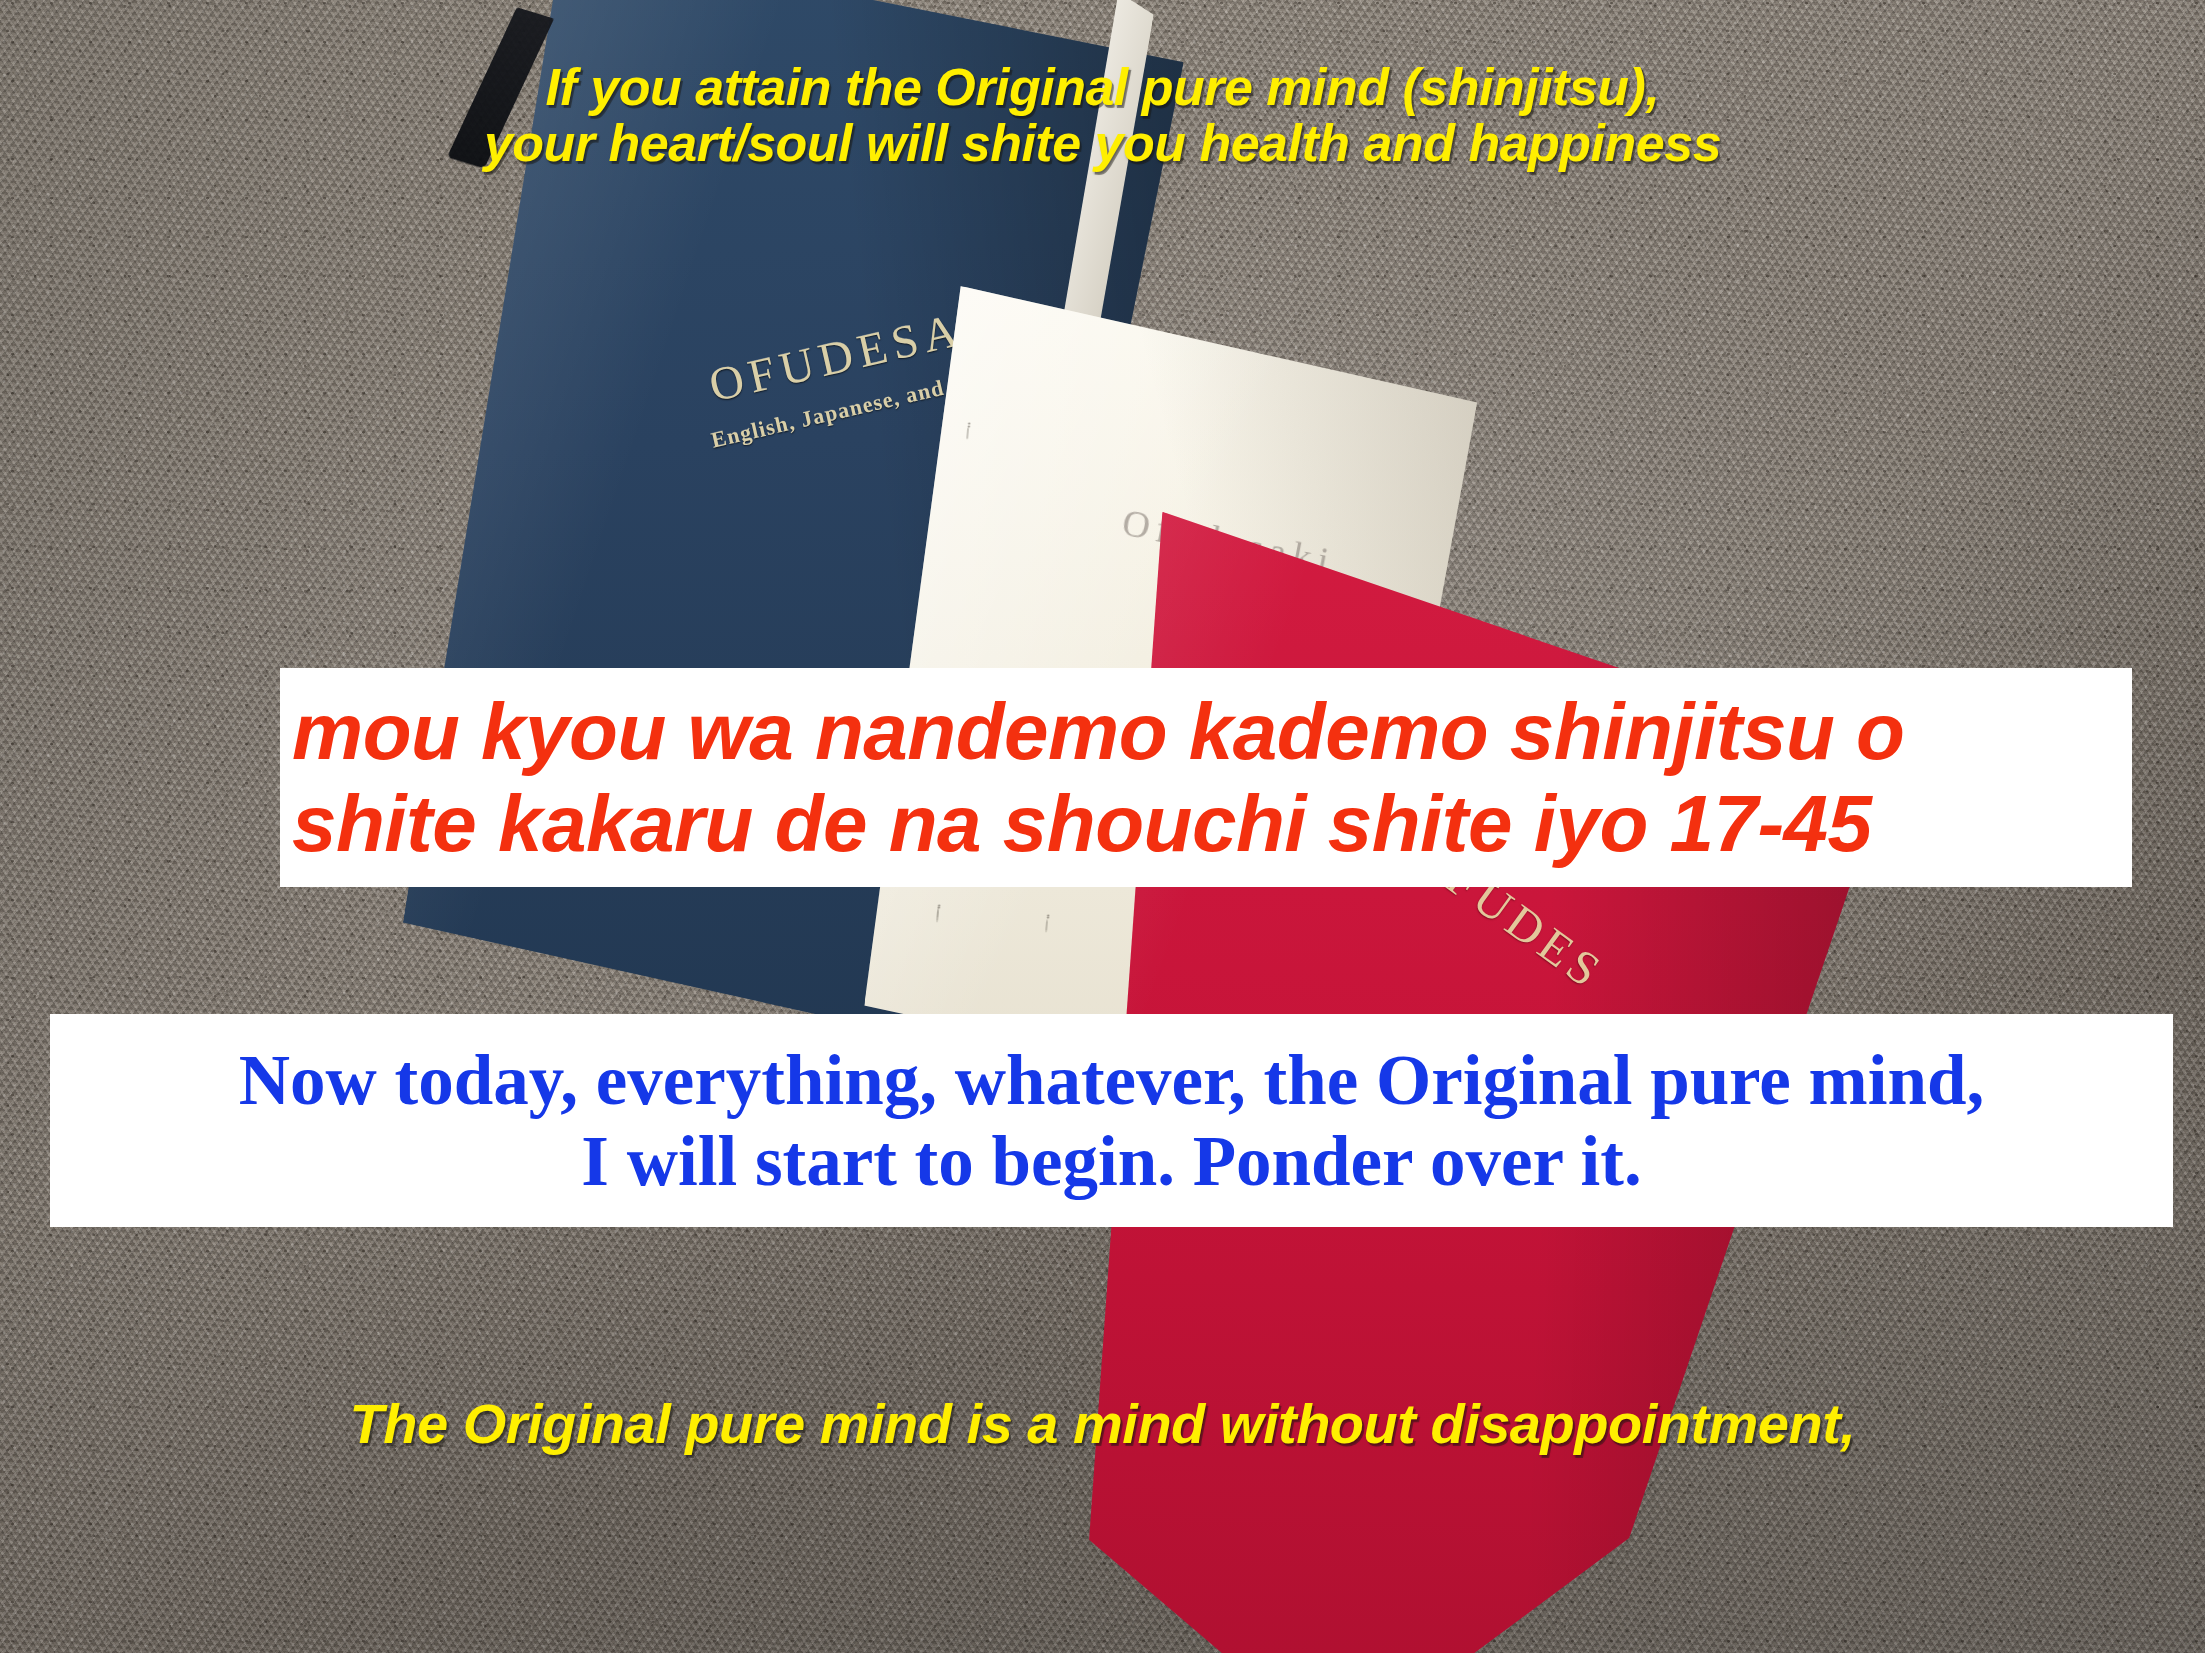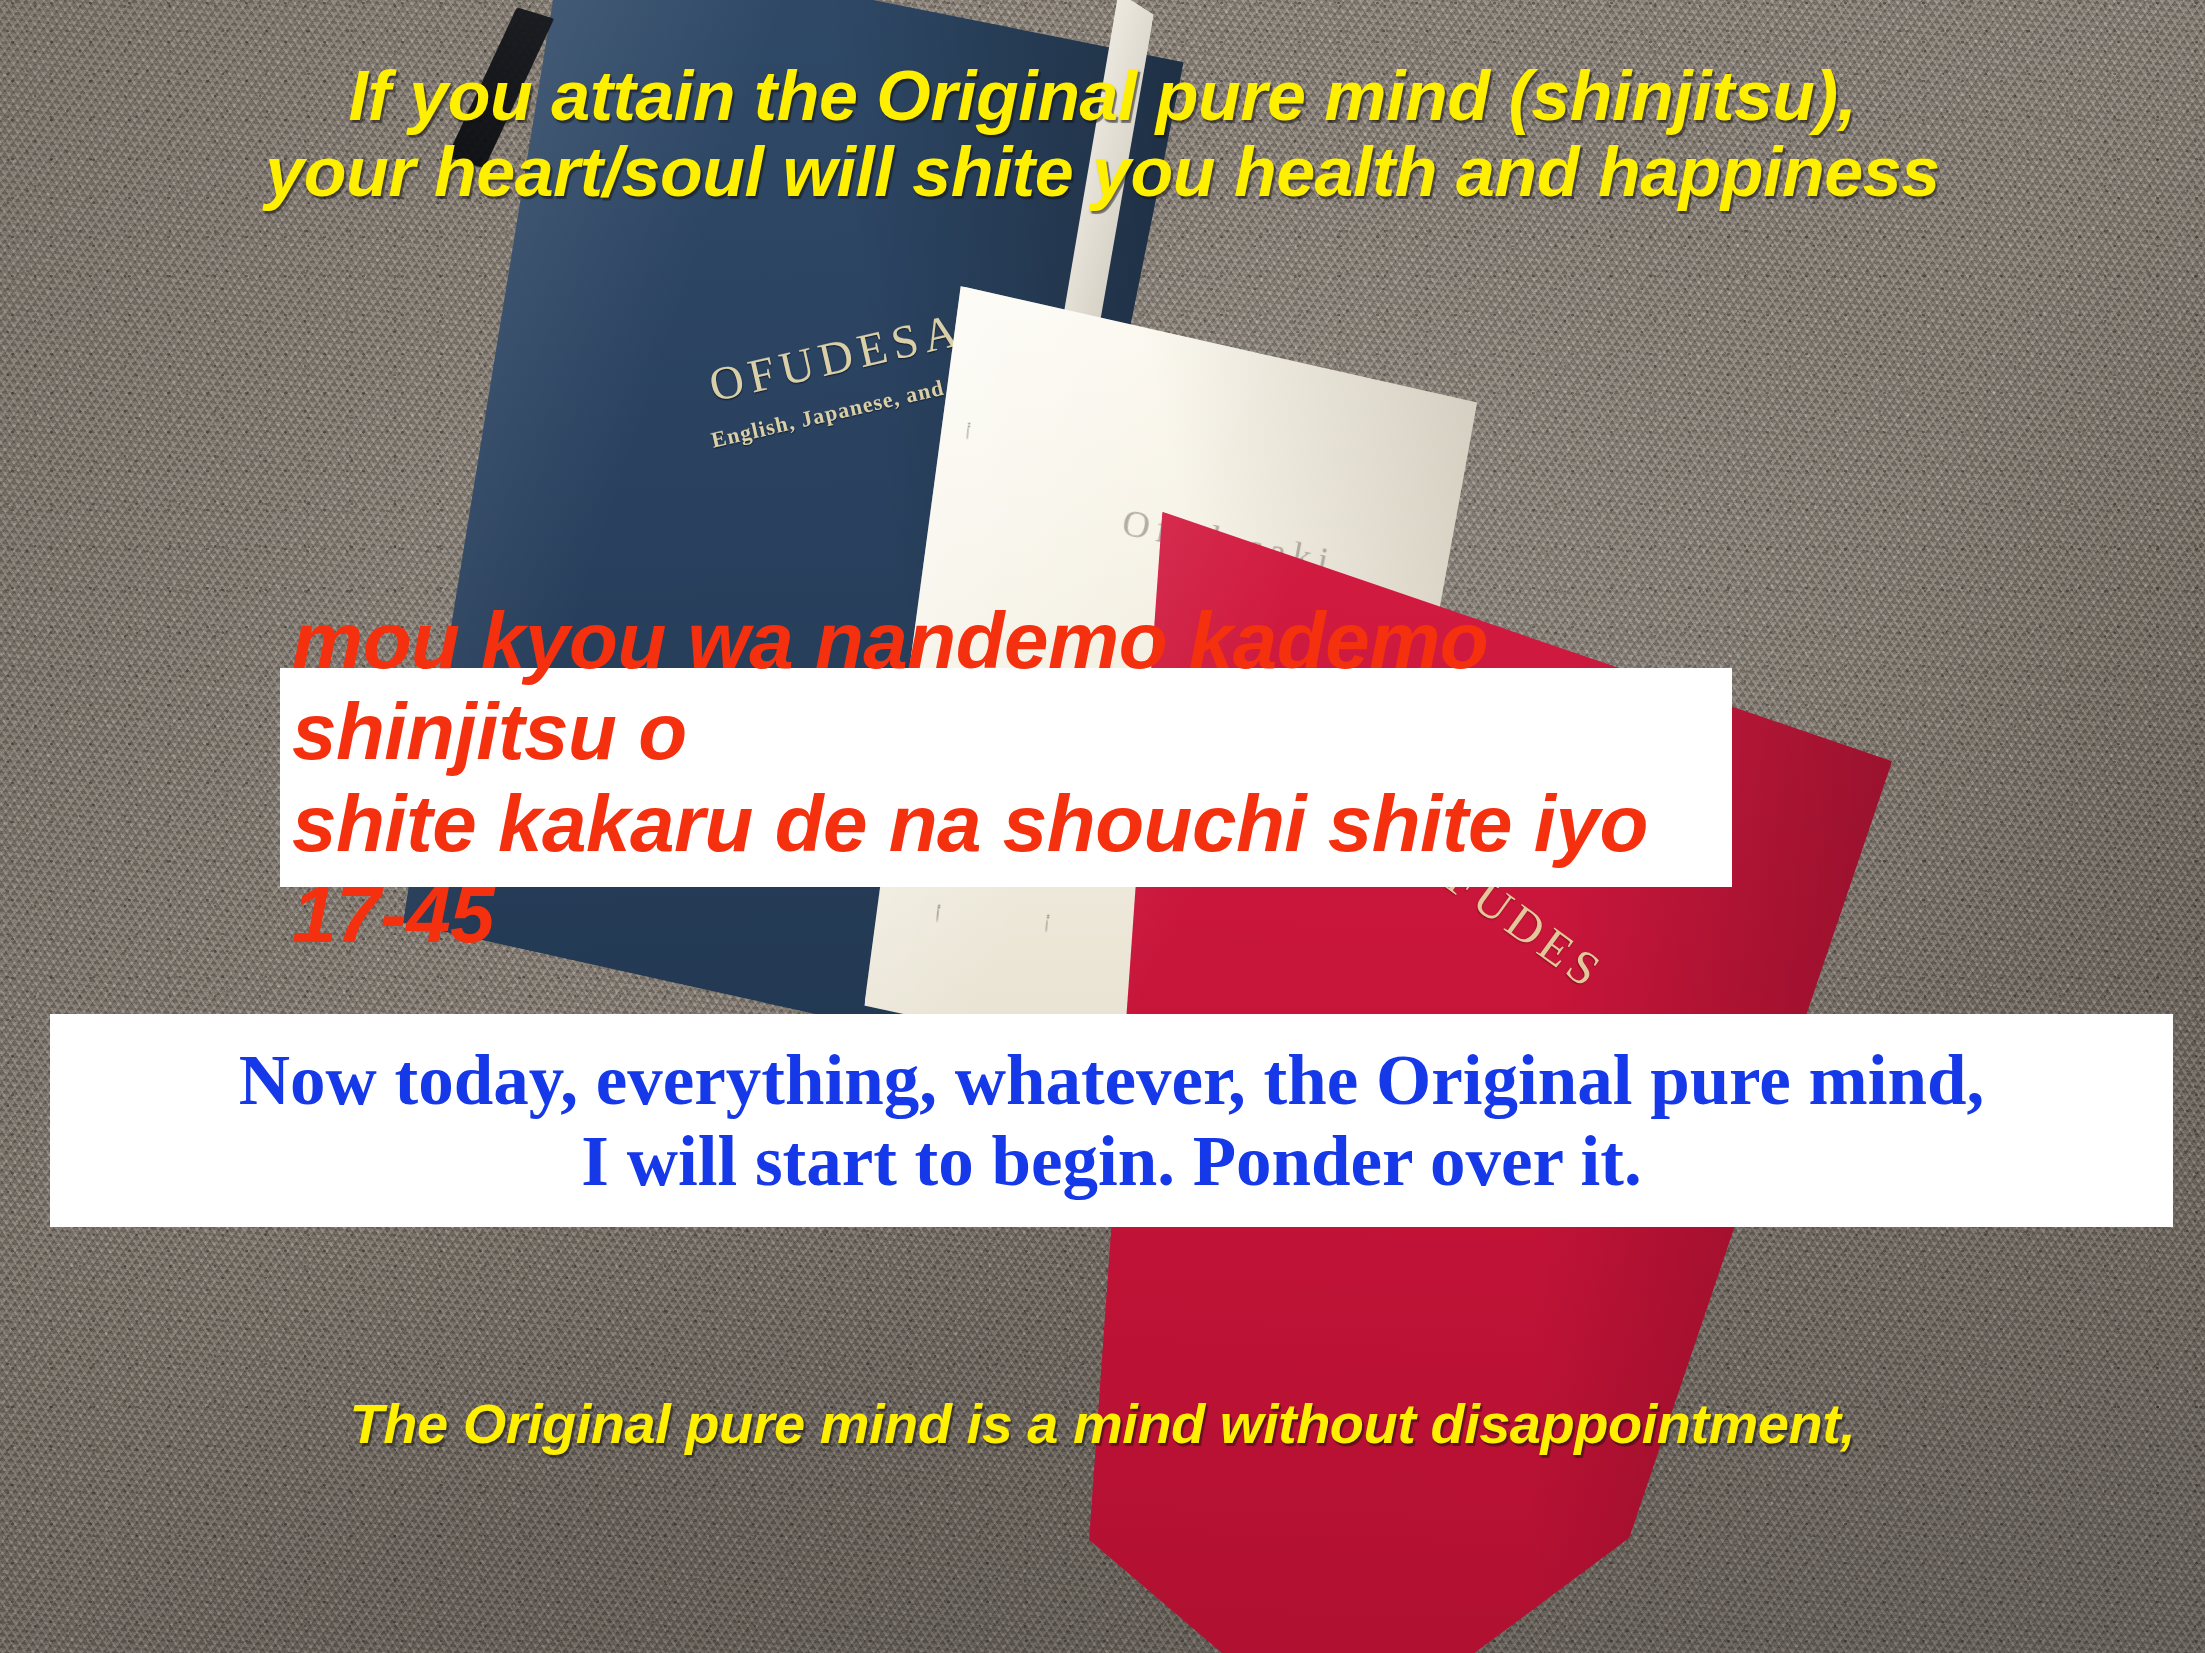--- a/index.html
+++ b/index.html
@@ -159,34 +159,34 @@
     font-weight:700;
     font-style:italic;
     font-stretch:condensed;
     line-height:1.08;
     letter-spacing:-0.5px;
     text-shadow:
        2.2px 2.7px 0 rgba(25,22,16,.40),
        1.1px 1.6px 2.2px rgba(0,0,0,.35);
     pointer-events:none;
   }
-  #yellow-top{ top:59px; font-size:70px; }
+  #yellow-top{ top:59px; font-size:52px; }
   #yellow-bottom{ top:1394px; font-size:56px; }
 
   .panel{
     position:absolute;
     background:#ffffff;
     display:flex; flex-direction:column;
     align-items:center; justify-content:center;
     line-height:1.14;
   }
 
   #panel-red{
     left:280px; top:668px;
-    width:1452px; height:219px;
+    width:1852px; height:219px;
     color:#f4300f;
     font-weight:700; font-style:italic;
     font-size:80px;
     letter-spacing:-0.5px;
   }
   #panel-red .ln{ width:100%; text-align:left; padding-left:12px;}
 
   #panel-blue{
     left:50px; top:1014px;
     width:2123px; height:213px;

